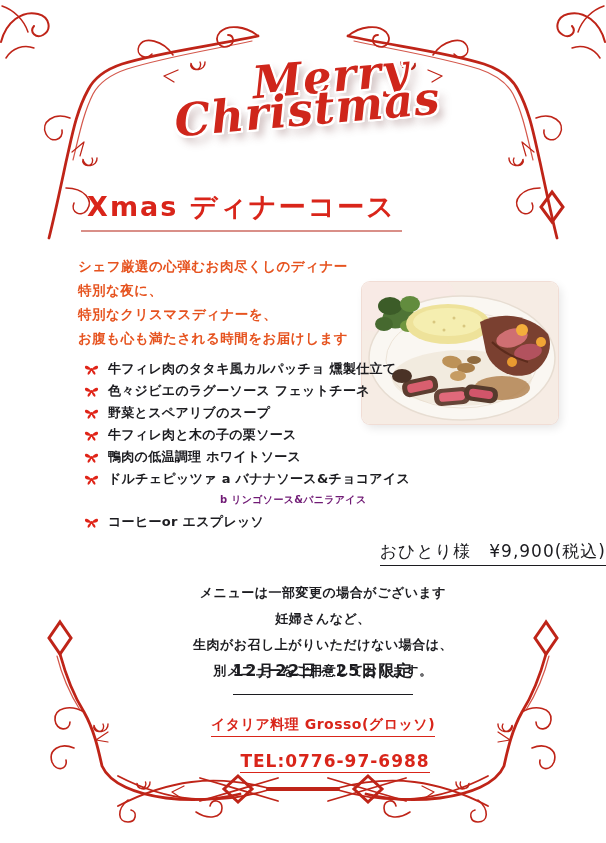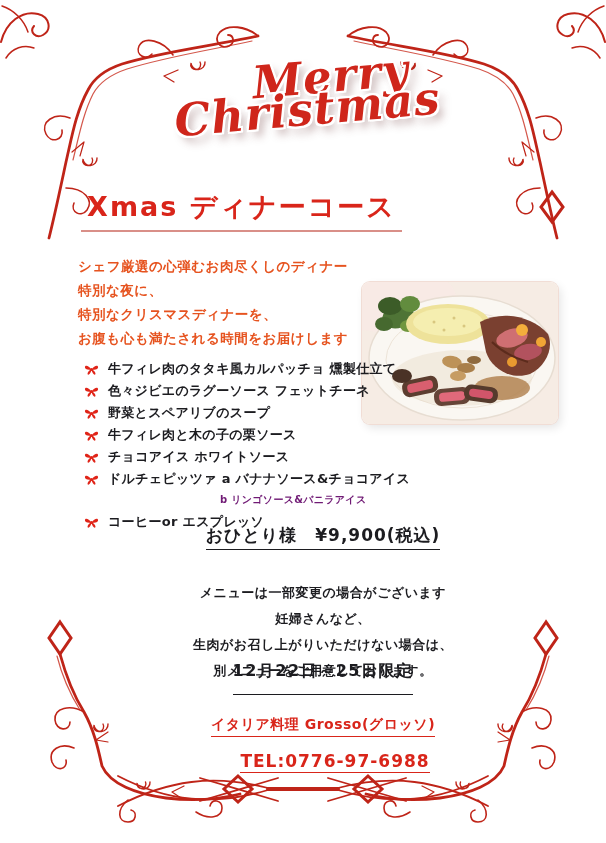--- a/index.html
+++ b/index.html
@@ -43,21 +43,21 @@
   .bow{width:15px;height:13px;flex:0 0 15px;margin-top:1px;margin-right:9px;}
   .menu-text{font-size:13px;font-weight:bold;color:#1c1c20;line-height:14px;letter-spacing:0.3px;}
   .menu-sub{font-size:10px;font-weight:bold;color:#701a75;margin:-1px 0 8px 136px;letter-spacing:0.3px;}
 
   
   .photo{position:absolute;left:362px;top:282px;width:196px;height:142px;border-radius:8px;
     overflow:hidden;box-shadow:0 0 0 1px #f1ddd5, 3px 4px 10px rgba(0,0,0,.10);}
 
   
   .ccol{position:absolute;left:40px;right:0;text-align:center;color:#1c1c20;}
-  .price{top:524px;font-size:17px;font-weight:bold;}
+  .price{top:540px;font-size:17px;font-weight:normal;text-align:right;}
   .price span{display:inline-block;border-bottom:1.5px solid #1c1c20;padding-bottom:2px;letter-spacing:1px;}
   .notes{top:580px;font-size:13px;font-weight:bold;line-height:26px;letter-spacing:0.5px;}
   .datelim{top:661px;font-size:16px;font-weight:bold;}
   .datelim span{display:inline-block;border-bottom:1.5px solid #1c1c20;padding-bottom:12px;letter-spacing:1.5px;}
   .restaurant{top:716px;font-size:14px;font-weight:bold;color:#d9251a;}
   .restaurant span{display:inline-block;border-bottom:1.3px solid #d9251a;padding-bottom:2px;letter-spacing:0.5px;}
   .tel{top:751px;font-size:17px;font-weight:bold;color:#d9251a;}
   .tel span{display:inline-block;border-bottom:1.5px solid #d9251a;padding-bottom:1px;letter-spacing:1px;margin-left:24px;}
 </style>
 </head>
@@ -230,21 +230,21 @@
     <span class="menu-text">牛フィレ肉と木の子の栗ソース</span>
   </div>
   <div class="menu-row">
     <svg class="bow" viewBox="0 0 18 14" fill="#e02418">
       <path d="M8.6,7 C6,2.6 1.6,1.4 1.1,4 C0.6,6.4 4.6,8 8.6,7 Z"></path>
         <path d="M9.4,7 C12,2.6 16.4,1.4 16.9,4 C17.4,6.4 13.4,8 9.4,7 Z"></path>
       <path d="M8.6,7 C5.4,8.4 3.4,11.6 4.6,13 C5.8,14.2 8.2,11 9,7.6 Z"></path>
         <path d="M9.4,7 C12.6,8.4 14.6,11.6 13.4,13 C12.2,14.2 9.8,11 9,7.6 Z"></path>
       <circle cx="9" cy="7" r="1.9"></circle>
       </svg>
-    <span class="menu-text">チョコアイス ホワイトソース</span>
+    <span class="menu-text">鴨肉の低温調理 ホワイトソース</span>
   </div>
   <div class="menu-row">
     <svg class="bow" viewBox="0 0 18 14" fill="#e02418">
       <path d="M8.6,7 C6,2.6 1.6,1.4 1.1,4 C0.6,6.4 4.6,8 8.6,7 Z"></path>
         <path d="M9.4,7 C12,2.6 16.4,1.4 16.9,4 C17.4,6.4 13.4,8 9.4,7 Z"></path>
       <path d="M8.6,7 C5.4,8.4 3.4,11.6 4.6,13 C5.8,14.2 8.2,11 9,7.6 Z"></path>
         <path d="M9.4,7 C12.6,8.4 14.6,11.6 13.4,13 C12.2,14.2 9.8,11 9,7.6 Z"></path>
       <circle cx="9" cy="7" r="1.9"></circle>
       </svg>
     <span class="menu-text">ドルチェピッツァ a バナナソース&amp;チョコアイス</span>

